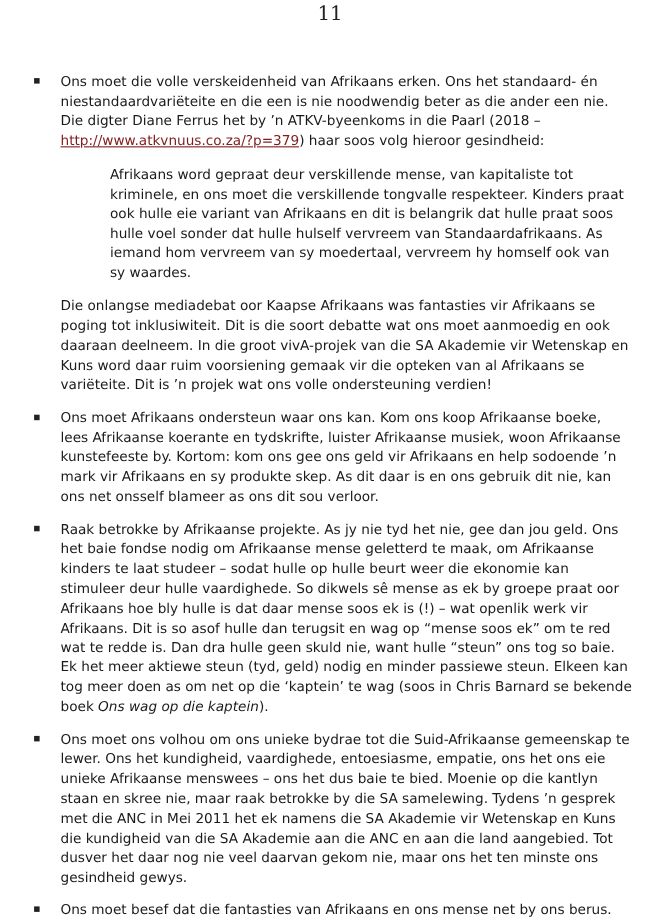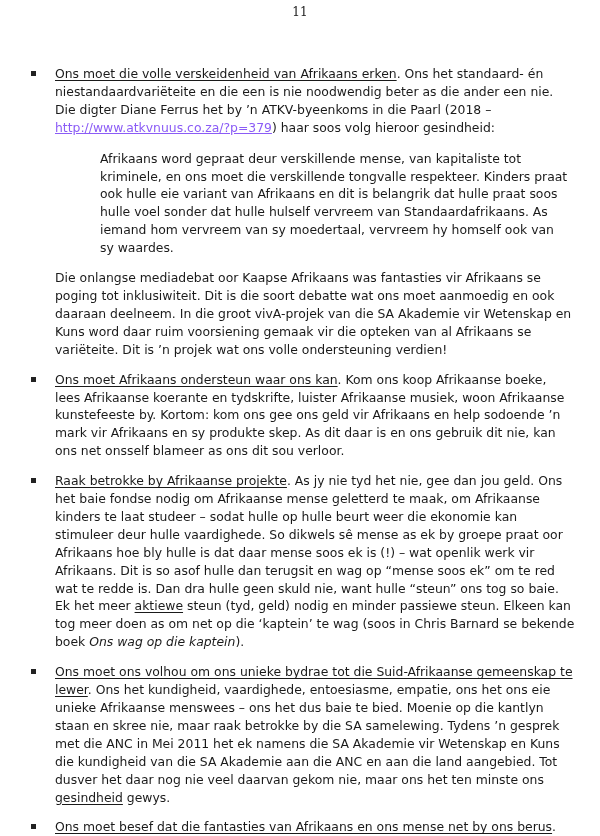--- a/index.html
+++ b/index.html
@@ -3,30 +3,30 @@
 <meta charset="utf-8">
 <style>
   html, body { margin: 0; padding: 0; background: #ffffff; }
   body {
     width: 600px; height: 836px; overflow: hidden; position: relative;
     font-family: "DejaVu Sans", sans-serif; color: #1a1a1a;
     font-size: 12.4px; line-height: 17.9px;
   }
   .page-number {
     position: absolute; top: 4px; left: 0; width: 600px; text-align: center;
-    font-family: "DejaVu Serif", serif; font-size: 12px; color: #222;
+    font-family: "DejaVu Serif", serif; font-size: 18px; color: #222;
   }
   .content { position: absolute; left: 55px; top: 65px; width: 520px; }
   .item { position: relative; margin: 0 0 12px 0; }
   .bullet {
     position: absolute; left: -24px; top: 6px; width: 5px; height: 5px; background: #222;
   }
   p { margin: 0; }
-  .u { text-decoration: underline; text-underline-offset: 2px; }
-  a.link { color: #8b5cf6; }
+  .u { text-underline-offset: 2px; }
+  a.link { color: #7f1d1d; }
   .quote { margin: 13px 0 5px 45px; width: 470px; }
   .para2 { margin-top: 12px; }
   b { font-weight: normal; }
   i { font-style: italic; margin-top: 44px; }
 </style>
 </head>
 <body>
 
 <div class="page-number">11</div>
 

